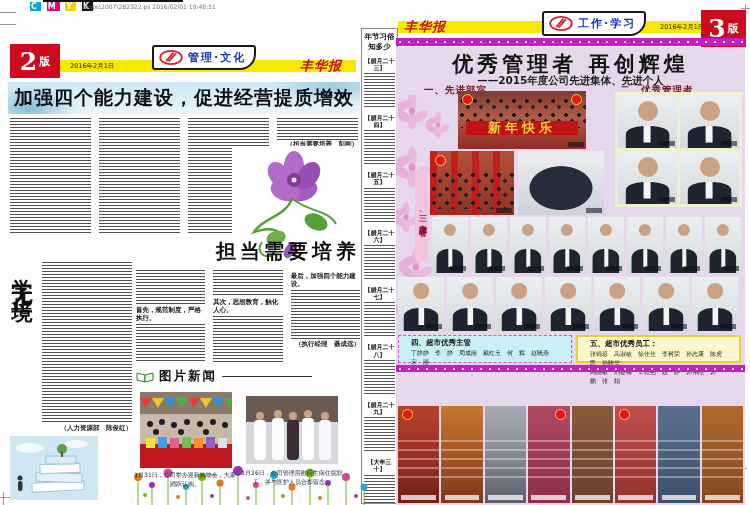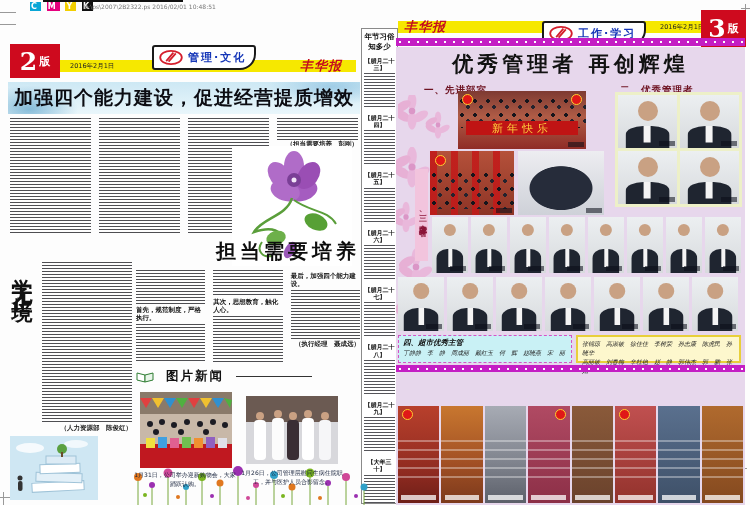--- a/index.html
+++ b/index.html
@@ -57,21 +57,21 @@
   .vtitle{writing-mode:vertical-rl;text-orientation:upright;font-size:21px;font-weight:bold;
           font-family:"DejaVu Serif","Liberation Serif",serif;letter-spacing:7px;color:#111;}
   .study-byline{position:absolute;left:8px;top:424px;width:124px;}
   .books{position:absolute;left:10px;top:436px;width:88px;height:64px;}
 
   .duty-h{position:absolute;left:136px;top:238px;width:224px;text-align:right;
           font-size:20px;font-weight:bold;letter-spacing:4px;color:#0d0d0d;}
   .duty-cols{left:136px;top:270px;width:224px;height:92px;}
   .subhead{font-size:6.5px;font-weight:bold;color:#111;line-height:1.25;margin:2px 0;}
 
-  .pn-head{position:absolute;left:136px;top:368px;width:176px;display:flex;align-items:center;gap:12px;}
+  .pn-head{position:absolute;left:136px;top:368px;width:176px;display:flex;align-items:center;gap:5px;}
   .pn-title{font-size:12.5px;font-weight:bold;color:#101010;letter-spacing:2px;}
   .pn-rule{flex:1;height:1px;background:#333;}
   .bookicon{width:18px;height:12px;}
 
   .photo{position:absolute;overflow:hidden;}
   .p-market{left:140px;top:392px;width:92px;height:76px;}
   .p-hosp{left:246px;top:396px;width:92px;height:68px;}
   .caption{position:absolute;font-size:6px;color:#15203a;line-height:1.5;text-align:center;z-index:5;}
   .cap1{left:134px;top:470px;width:102px;}
   .cap2{left:240px;top:468px;width:104px;}
@@ -111,40 +111,40 @@
   .pC{left:122px;top:104px;width:86px;height:64px;
       background:radial-gradient(62% 58% at 50% 58%, #262c3a 58%, rgba(0,0,0,0) 60%),
                  linear-gradient(180deg,#ededf1,#ced1d8);}
   .crowd{position:absolute;left:0;top:8%;width:100%;height:55%;
     background-image:
       radial-gradient(2.2px 2.2px at 4px 5px,#15151c 90%,transparent 91%),
       radial-gradient(2.2px 2.2px at 10px 11px,#23232e 90%,transparent 91%);
     background-size:13px 14px;}
   .redbanner{position:absolute;left:6%;top:52%;width:88%;height:24%;background:#c01414;
     display:flex;align-items:center;justify-content:center;}
-  .redbanner span{color:#ffd23c;font-size:11px;font-weight:normal;letter-spacing:4px;
+  .redbanner span{color:#ffd23c;font-size:13px;font-weight:bold;letter-spacing:4px;
     font-family:"DejaVu Serif","Liberation Serif",serif;}
   .lant{position:absolute;width:9px;height:9px;border-radius:50%;background:#e01818;border:1px solid #ffce30;}
   .chip{position:absolute;right:2px;bottom:2px;width:16px;height:5px;background:rgba(10,12,24,.55);}
 
   .mgrid{position:absolute;left:219px;top:45px;width:127px;height:115px;background:#edf0c8;
          display:grid;grid-template-columns:1fr 1fr;grid-template-rows:1fr 1fr;gap:3px;padding:3px;box-sizing:border-box;}
   .person{position:relative;background:linear-gradient(180deg,#eceff1,#d7dadd);overflow:hidden;}
   .person .hd{position:absolute;top:12%;left:50%;transform:translateX(-50%);width:34%;aspect-ratio:1/1;
               background:#c9a183;border-radius:50%;}
   .person .bd{position:absolute;bottom:0;left:50%;transform:translateX(-50%);width:76%;height:42%;
               border-radius:40% 40% 0 0;
               background:linear-gradient(#f4f4f4,#f4f4f4) top center/16% 75% no-repeat,#1f2530;}
   .prow{position:absolute;display:flex;gap:3px;}
   .row1{left:36px;top:170px;}
   .row1 .person{width:36px;height:56px;}
   .row2{left:2px;top:230px;}
   .row2 .person{width:46px;height:54px;}
 
-  .nbox{position:absolute;box-sizing:border-box;padding:2px 4px;font-style:italic;}
+  .nbox{position:absolute;box-sizing:border-box;padding:2px 12px;}
   .box4{left:2px;top:288px;width:174px;height:28px;background:#c9f1f5;border:1px dashed #d553c8;}
   .box5{left:180px;top:288px;width:165px;height:28px;background:#fdf7cd;border:2px solid #e8cf3a;}
   .nbox .bt{font-size:7.5px;font-weight:bold;color:#111;}
   .nbox .nm{font-size:6px;color:#222;line-height:1.5;}
   .banner10{position:absolute;left:0;top:326px;width:100%;height:30px;
     background:
       radial-gradient(26px 14px at 90% 50%, rgba(236,160,205,.65), transparent 70%),
       radial-gradient(22px 12px at 6% 60%, rgba(236,160,205,.5), transparent 70%),
       linear-gradient(180deg,#f8ebf2,#f3dcea);
     display:flex;align-items:center;justify-content:center;}
@@ -426,21 +426,21 @@
       </div>
     <div class="centry">
         <div class="h">【大年三十】</div>
         <div class="g"></div>
       </div>
   </aside>
 
   <section>
     <div class="ybar" style="left:398px;top:21px;width:344px;"></div>
     <div class="masthead" style="left:404px;top:18px;">丰华报</div>
-    <div class="tab" style="left:542px;top:21px;">
+    <div class="tab" style="left:542px;top:11px;">
       <svg class="logo" viewBox="0 0 40 28">
         <ellipse cx="20" cy="14" rx="18" ry="11" fill="none" stroke="#d41e2c" stroke-width="3"></ellipse>
         <path d="M12 20 L24 6 M16 21 L28 7" stroke="#d41e2c" stroke-width="3" fill="none"></path>
       </svg>
       <span class="sec">工作·学习</span>
     </div>
     <div class="dateline" style="left:660px;top:23px;">2016年2月1日</div>
     <div class="pagebox" style="left:701px;top:10px;width:45px;height:37px;">
       <span class="num">3</span>
       <span class="ban">版</span>
@@ -453,20 +453,21 @@
         <use href="#pinkflower" transform="translate(40,30) scale(0.8)"></use>
       </svg>
       <svg class="pdeco" style="left:0;top:100px;" width="36" height="180" viewBox="0 0 36 180">
         <use href="#pinkflower" transform="translate(16,20) scale(1.2)"></use>
         <use href="#pinkflower" transform="translate(10,70) scale(0.9)"></use>
         <use href="#pinkflower" transform="translate(20,120) scale(1.1)"></use>
         <use href="#pinkflower" transform="translate(12,162) scale(0.8)"></use>
       </svg>
 
       <h1 class="hl">优秀管理者  再创辉煌</h1>
+      <div class="sub">——2015年度公司先进集体、先进个人</div>
 
       <div class="slabel sl1">一、先进部室</div>
       <div class="slabel sl2">二、优秀管理者</div>
       <div class="slabel sl3">三、金牌工作者</div>
 
       <div class="gphoto pA">
         <div class="crowd"></div>
         <div class="lant" style="left:4px;top:3px;"></div>
         <div class="lant" style="right:4px;top:3px;"></div>
         <div class="redbanner">
@@ -585,20 +586,21 @@
             <i class="bd"></i>
             <b class="chip"></b>
           </div>
       </div>
 
       <div class="nbox box4">
         <div class="bt">四、超市优秀主管</div>
         <div class="nm">丁静静　李　静　周成丽　戴红玉　何　辉　赵晓燕　宋　丽</div>
       </div>
       <div class="nbox box5">
+        <div class="bt">五、超市优秀员工：</div>
         <div class="nm">张锦琼　高淑敏　徐佳佳　李树荣　孙志康　陈虎民　孙晓华</div>
         <div class="nm">高丽敏　刘春梅　辛桂艳　赵　静　郭伟杰　郭　鹏　张　娟</div>
       </div>
 
 
       <div class="merchants">
         <div class="m m1">
             <div class="shelves"></div>
             <div class="lant" style="left:4px;top:3px;"></div>
             <div class="capbar"></div>

